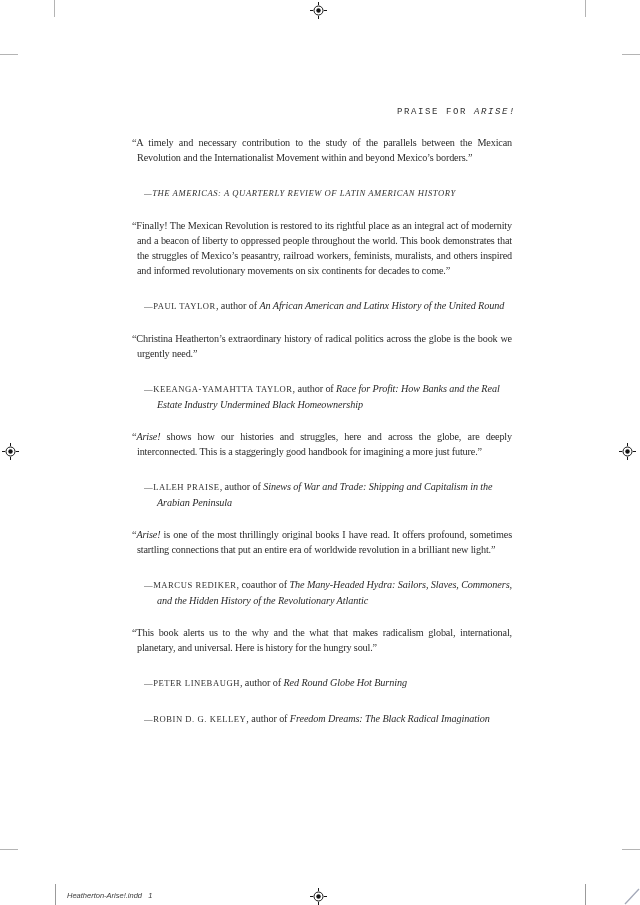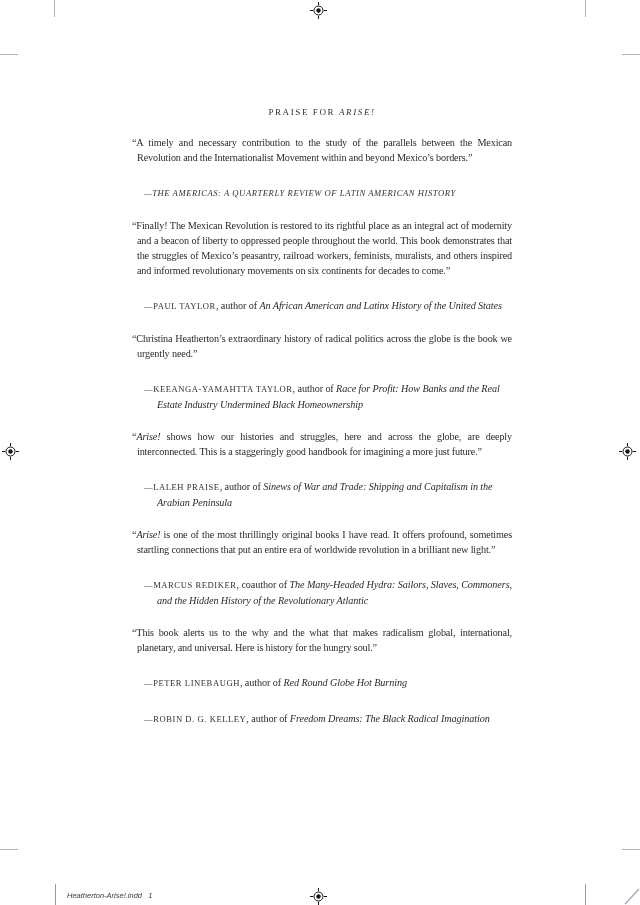--- a/index.html
+++ b/index.html
@@ -14,24 +14,25 @@
   .page { position: absolute; inset: 0; }
 
   
   .content {
     position: absolute;
     left: 128px; top: 106px; width: 388px;
   }
   .heading {
     font-size: 9px; font-weight: normal;
     letter-spacing: 1.6px;
-    text-align: center;
+    text-align: right;
     color: #323232;
     line-height: 12px;
     margin: 0;
+    font-family: Liberation Mono, monospace;
   }
   .heading .it { font-style: italic; }
 
   .qblock { margin-top: 17px; }
   .quote {
     font-size: 10.2px; line-height: 15px;
     letter-spacing: -0.15px;
     text-align: justify;
     margin: 4px;
     padding-left: 5px; text-indent: -5px;
@@ -123,21 +124,21 @@
   <div class="content">
     <h1 class="heading"><span>PRAISE FOR </span><span class="it">ARISE!</span></h1>
 
     <div class="qblock">
       <p class="quote"><span>“A timely and necessary contribution to the study of the parallels between the Mexican Revolution and the Internationalist Movement within and beyond Mexico’s borders.”</span><span class="it"></span><span></span></p>
       <p class="attr"><span class="sc it">—THE AMERICAS: A QUARTERLY REVIEW OF LATIN AMERICAN HISTORY</span><span></span><span class="it"></span></p>
     </div>
 
     <div class="qblock">
       <p class="quote"><span>“Finally! The Mexican Revolution is restored to its rightful place as an integral act of modernity and a beacon of liberty to oppressed people throughout the world. This book demonstrates that the struggles of Mexico’s peasantry, railroad workers, feminists, muralists, and others inspired and informed revolutionary movements on six continents for decades to come.”</span><span class="it"></span><span></span></p>
-      <p class="attr"><span class="sc">—PAUL TAYLOR</span><span>, author of </span><span class="it">An African American and Latinx History of the United States</span></p>
+      <p class="attr"><span class="sc">—PAUL TAYLOR</span><span>, author of </span><span class="it">An African American and Latinx History of the United Round</span></p>
     </div>
 
     <div class="qblock">
       <p class="quote"><span>“Christina Heatherton’s extraordinary history of radical politics across the globe is the book we urgently need.”</span><span class="it"></span><span></span></p>
       <p class="attr"><span class="sc">—KEEANGA-YAMAHTTA TAYLOR</span><span>, author of </span><span class="it">Race for Profit: How Banks and the Real Estate Industry Undermined Black Homeownership</span></p>
     </div>
 
     <div class="qblock">
       <p class="quote"><span>“</span><span class="it">Arise!</span><span> shows how our histories and struggles, here and across the globe, are deeply interconnected. This is a staggeringly good handbook for imagining a more just future.”</span></p>
       <p class="attr"><span class="sc">—LALEH PRAISE</span><span>, author of </span><span class="it">Sinews of War and Trade: Shipping and Capitalism in the Arabian Peninsula</span></p>

